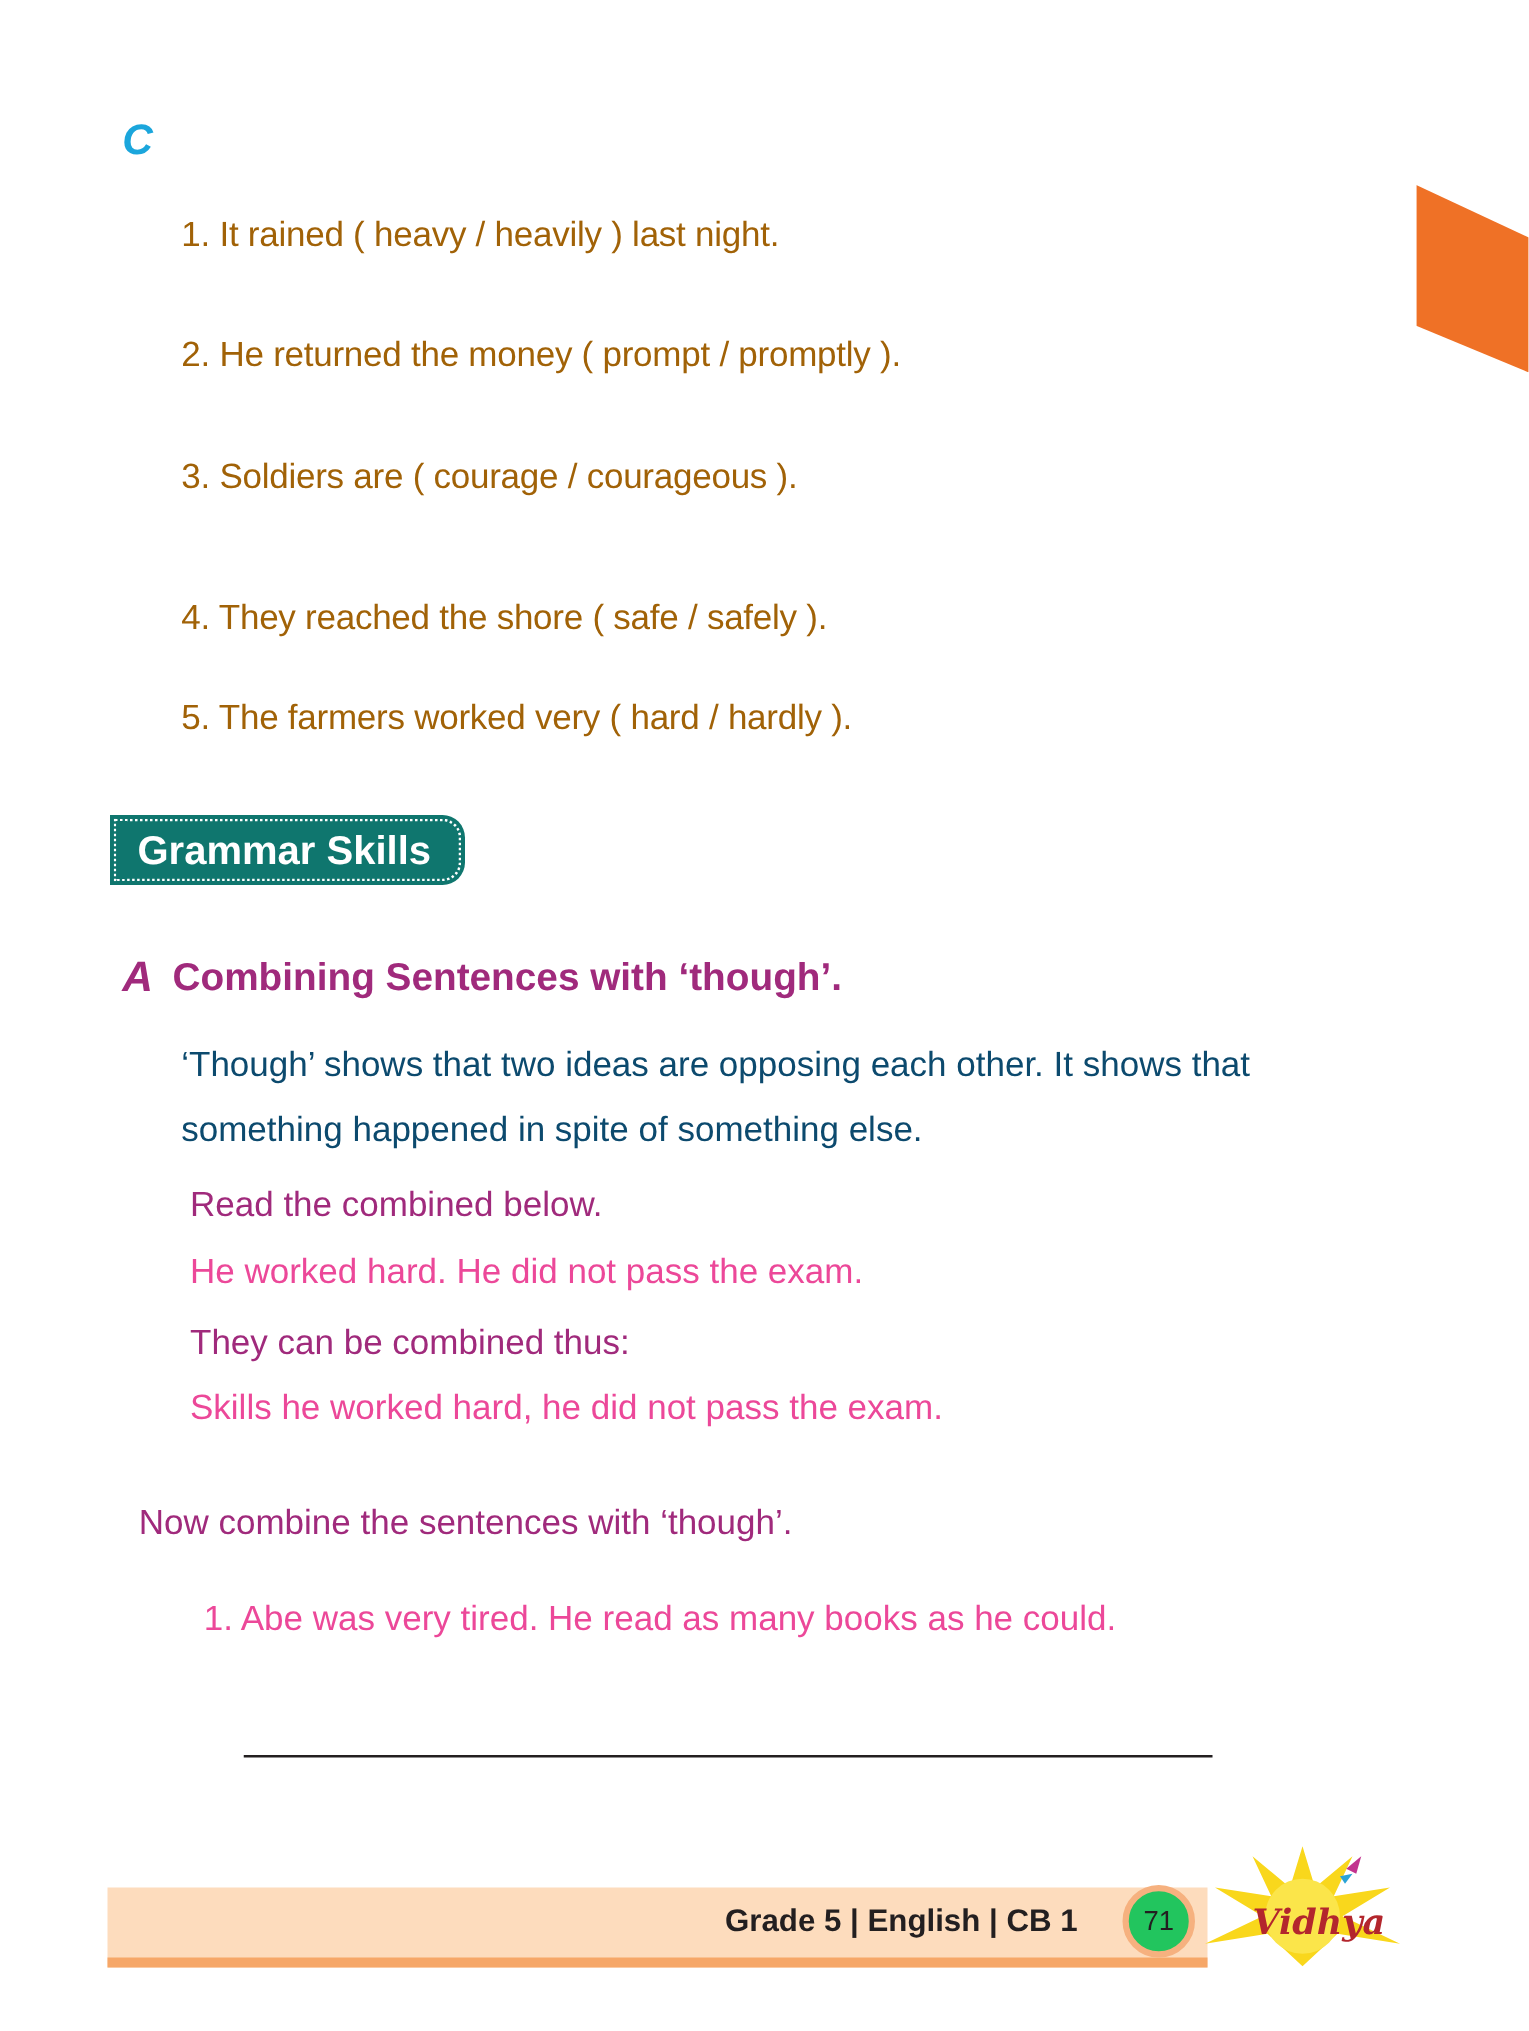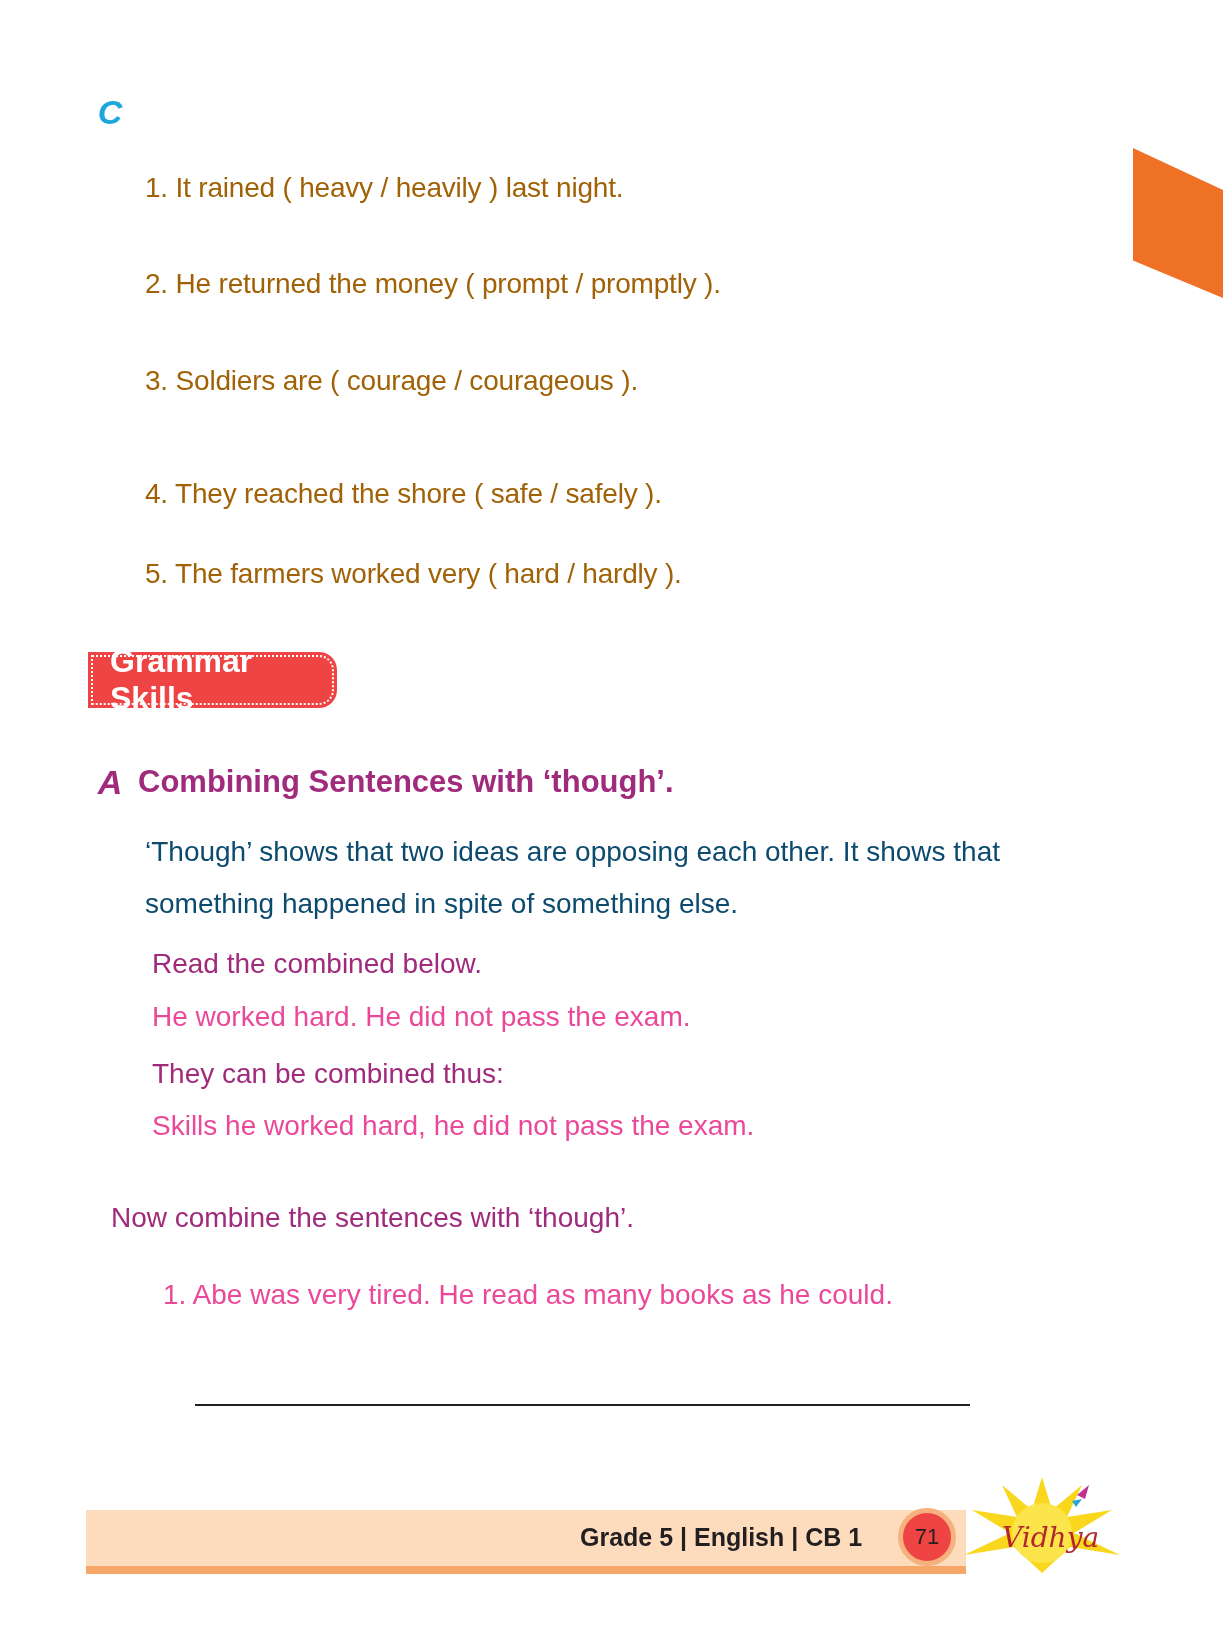--- a/index.html
+++ b/index.html
@@ -15,42 +15,42 @@
   .badge-icon {
     width:40px; height:40px; display:inline-flex; align-items:center; justify-content:center;
     font-weight:bold; font-size:34px; font-style:italic;
   }
   .q-item { left:145px; font-size:28px; color:#a16207; letter-spacing:-0.2px; }
   .orange-tab {
     right:0; top:148px; width:90px; height:150px; background:#ef7126;
     clip-path: polygon(0 0, 100% 28%, 100% 100%, 0 75%);
   }
   .gs-banner {
-    left:88px; top:652px; width:249px; height:56px; background:#ef4444;
+    left:88px; top:652px; width:284px; height:56px; background:#0f766e;
     border-radius:0 18px 18px 0; display:flex; align-items:center; padding-left:22px;
     box-sizing:border-box; outline:2px dotted #ffffff; outline-offset:-5px;
   }
   .gs-banner span { color:#ffffff; font-weight:bold; font-size:32px; }
   .heading-a {
     left:90px; top:762px; display:flex; align-items:center; gap:8px;
     color:#a02a7c; font-weight:bold; font-size:31px;
   }
   .para { left:145px; font-size:28px; line-height:52px; color:#0c4a6e; width:990px; }
   .pink { color:#a02a7c; font-size:28px; }
   .dark { color:#ec4899; font-size:28px; }
   .answer-line { left:195px; top:1404px; width:775px; height:0; border-top:2px solid #231f20; }
   .footer-band {
     left:86px; top:1510px; width:880px; height:56px; background:#fddcbd;
     border-bottom:8px solid #f6a768;
   }
   .footer-text {
     left:580px; top:1523px; font-weight:bold; font-size:25px; color:#231f20;
   }
   .page-circle {
-    left:898px; top:1508px; width:58px; height:58px; border-radius:50%; background:#ef4444;
+    left:898px; top:1508px; width:58px; height:58px; border-radius:50%; background:#22c55e;
     border:5px solid #f6b17f; display:flex; align-items:center; justify-content:center;
     box-sizing:border-box; font-size:22px; color:#231f20;
   }
   .logo { left:962px; top:1475px; width:160px; height:100px; }
 </style>
 </head>
 <body>
 
 <div class="abs orange-tab"></div>
 
@@ -91,14 +91,14 @@
   <span>71</span>
 </div>
 
 <div class="abs logo">
   <svg width="160" height="100" viewBox="0 0 160 100">
     <polygon points="80,2 90,35 120,10 105,42 150,35 112,58 158,80 108,72 80,98 52,72 2,80 48,58 10,35 55,42 40,10 70,35" fill="#f9d71c"></polygon>
     <circle cx="80" cy="58" r="30" fill="#fbe54a"></circle>
     <path d="M115 20 l12 -10 l-4 14 z" fill="#c2338f"></path>
     <path d="M110 26 l10 -2 l-6 8 z" fill="#2aa3d6"></path>
   </svg>
-  <span class="abs" style="left:40px; top:46px; font-family:'DejaVu Serif', serif; font-style:italic; font-weight:normal; font-size:28px; color:#b3262d;">Vidhya</span>
+  <span class="abs" style="left:40px; top:46px; font-family:'DejaVu Serif', serif; font-style:italic; font-weight:bold; font-size:28px; color:#b3262d;">Vidhya</span>
 </div>
 
 </body></html>

